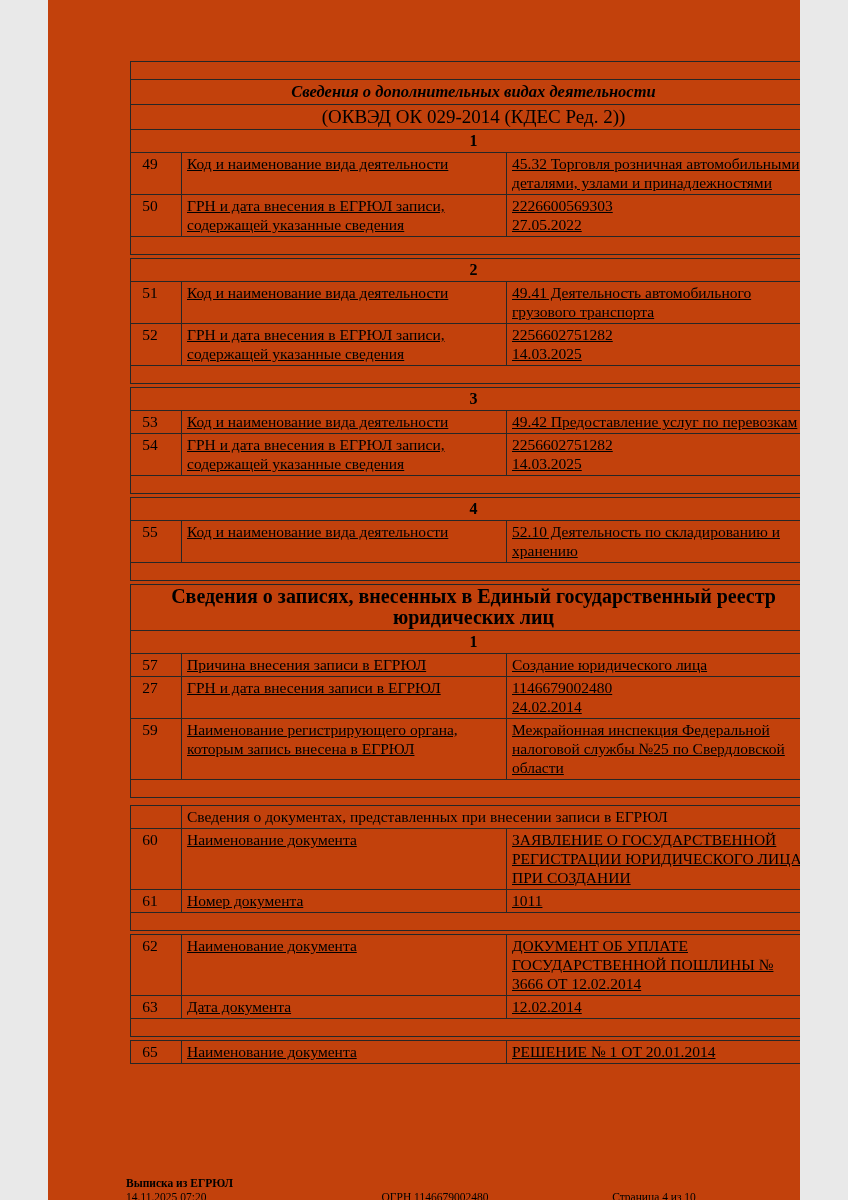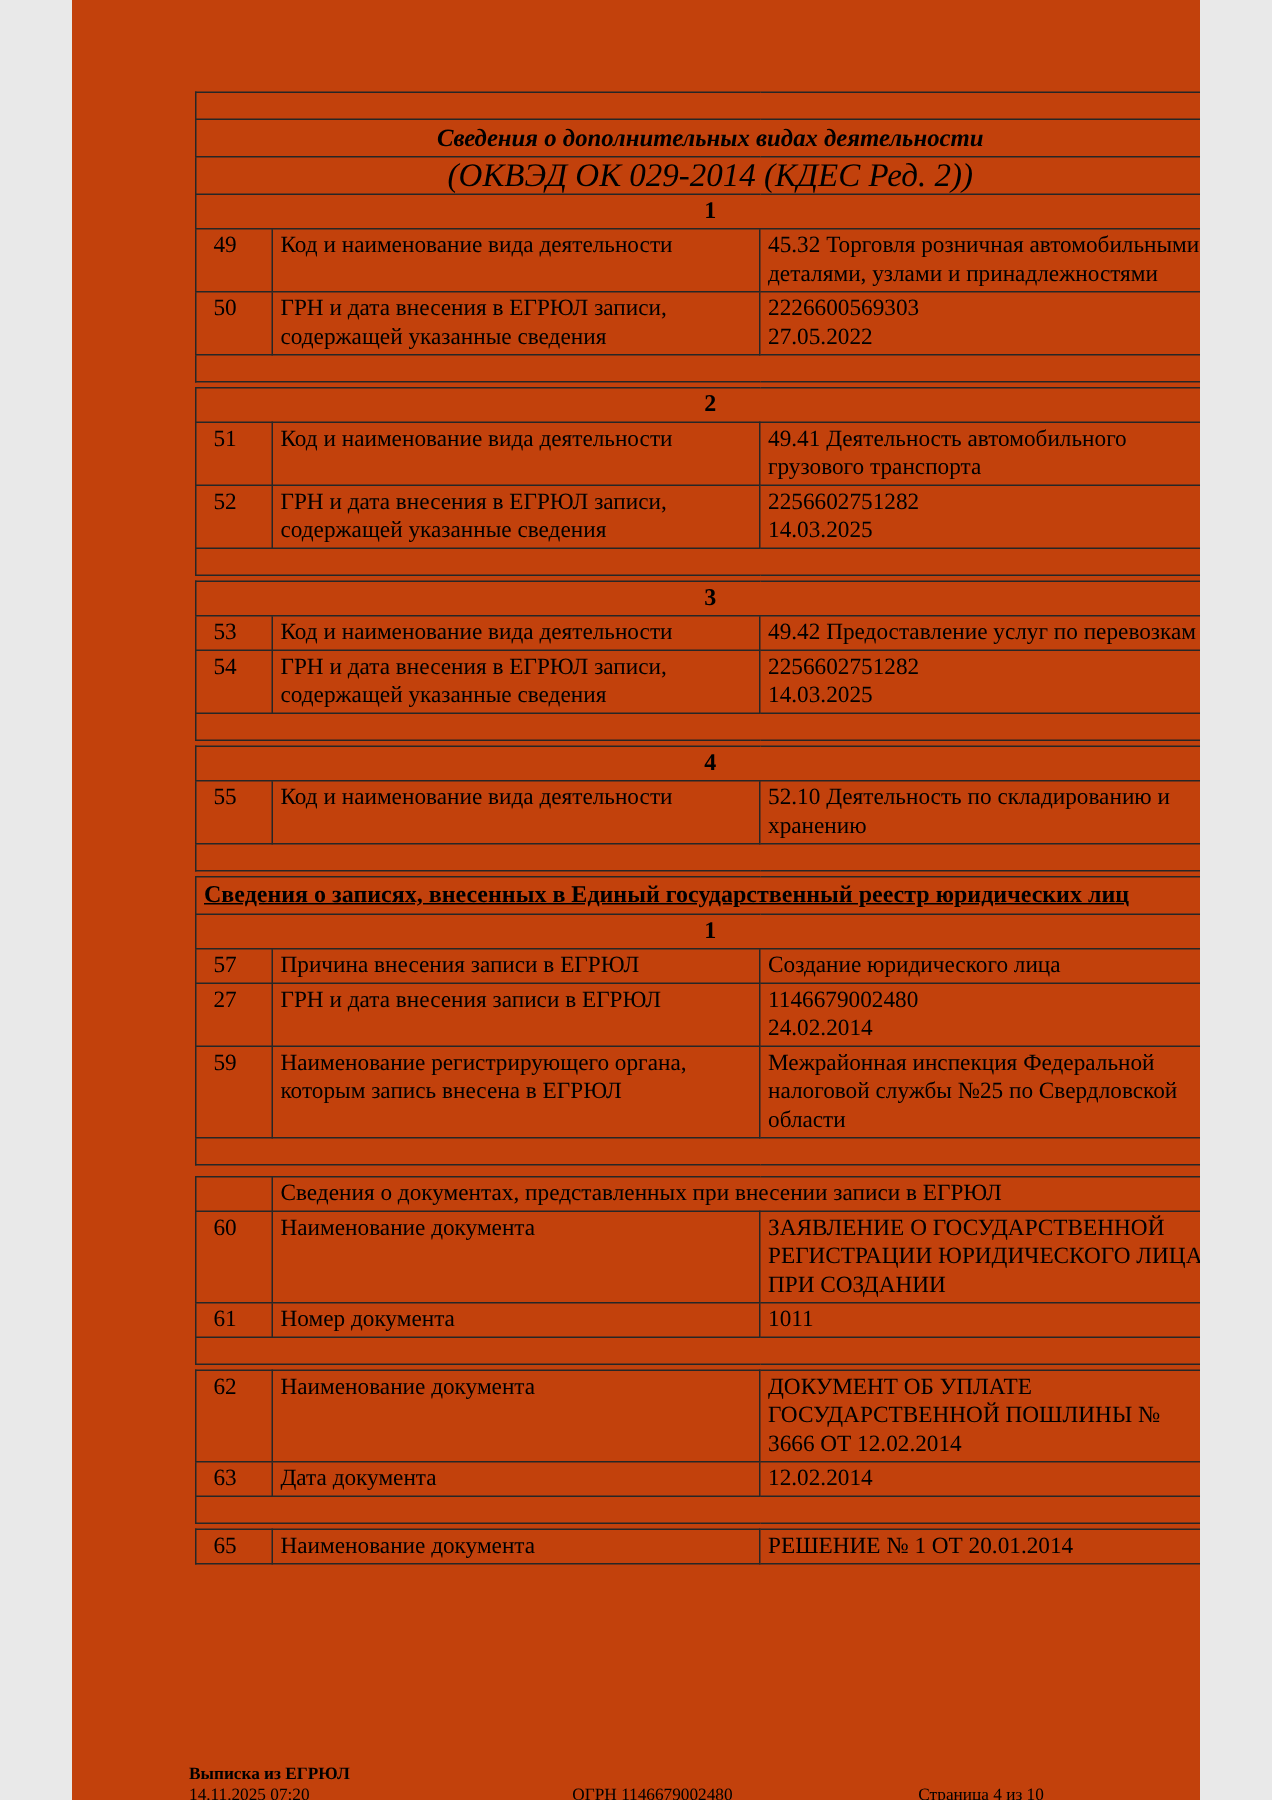--- a/index.html
+++ b/index.html
@@ -11,25 +11,25 @@
   .doc{position:absolute;left:82px;top:61px;width:686px;}
   table.blk{border-collapse:collapse;width:686px;table-layout:fixed;margin:0 0 3px 0;}
   table.blk.big-gap{margin-top:7px;}
   col.c1{width:51px;} col.c2{width:325px;} col.c3{width:310px;}
   td{
     border:1.5px solid #262626;vertical-align:top;
     font-size:15.5px;line-height:19px;padding:1px 5px 2px 5px;
   }
   td.sp{height:17px;padding:0;}
   td.title{text-align:center;font-weight:bold;font-style:italic;font-size:16.5px;line-height:21px;}
-  td.subtitle{text-align:center;font-style:italic;font-size:22px;line-height:21px;}
+  td.subtitle{text-align:center;font-size:19px;line-height:21px;}
   td.gnum{text-align:center;font-weight:bold;font-size:16px;line-height:19px;}
-  td.rtitle{text-align:left;font-weight:bold;font-size:16px;line-height:21px;text-decoration:underline;}
+  td.rtitle{text-align:center;font-weight:bold;font-size:20px;line-height:21px;}
   td.num{text-align:center;padding-left:2px;padding-right:14px;}
-  td.lbl,td.val{white-space:pre-line;}
+  td.lbl,td.val{white-space:pre-line;text-decoration:underline;}
   .footer{
     position:absolute;left:78px;right:56px;top:1176px;
     display:flex;justify-content:space-between;align-items:flex-end;
     font-size:11.5px;line-height:14px;
   }
   .f-left{text-align:left;min-width:180px;}
   .f-bold{font-weight:bold;}
   .f-center{flex:1;text-align:center;}
   .f-right{text-align:center;min-width:180px;}
 </style>

